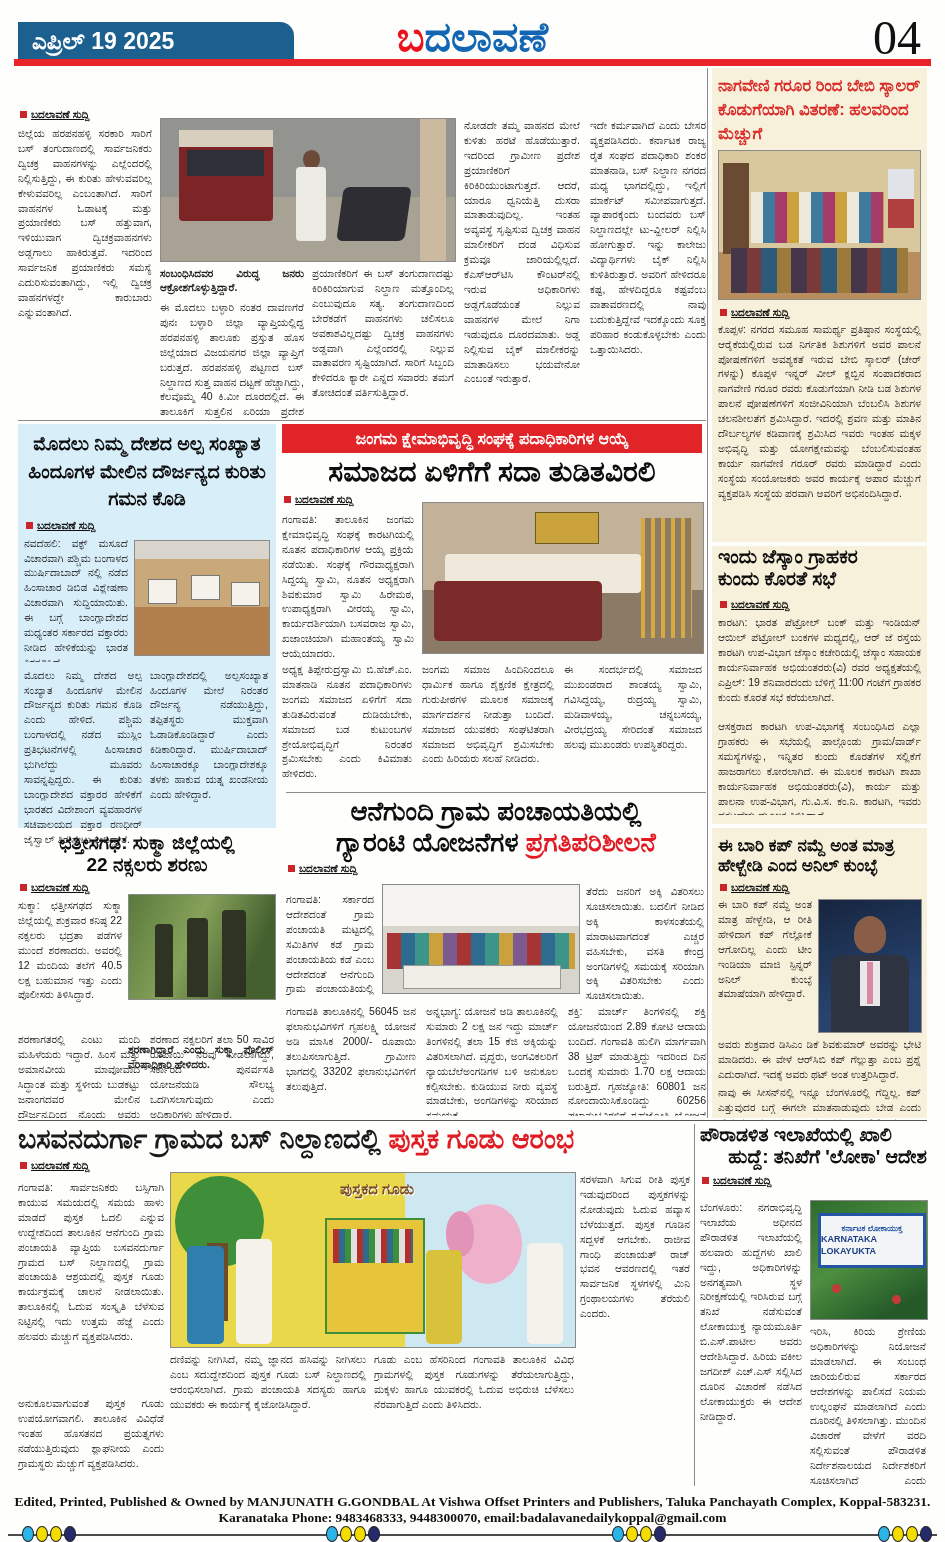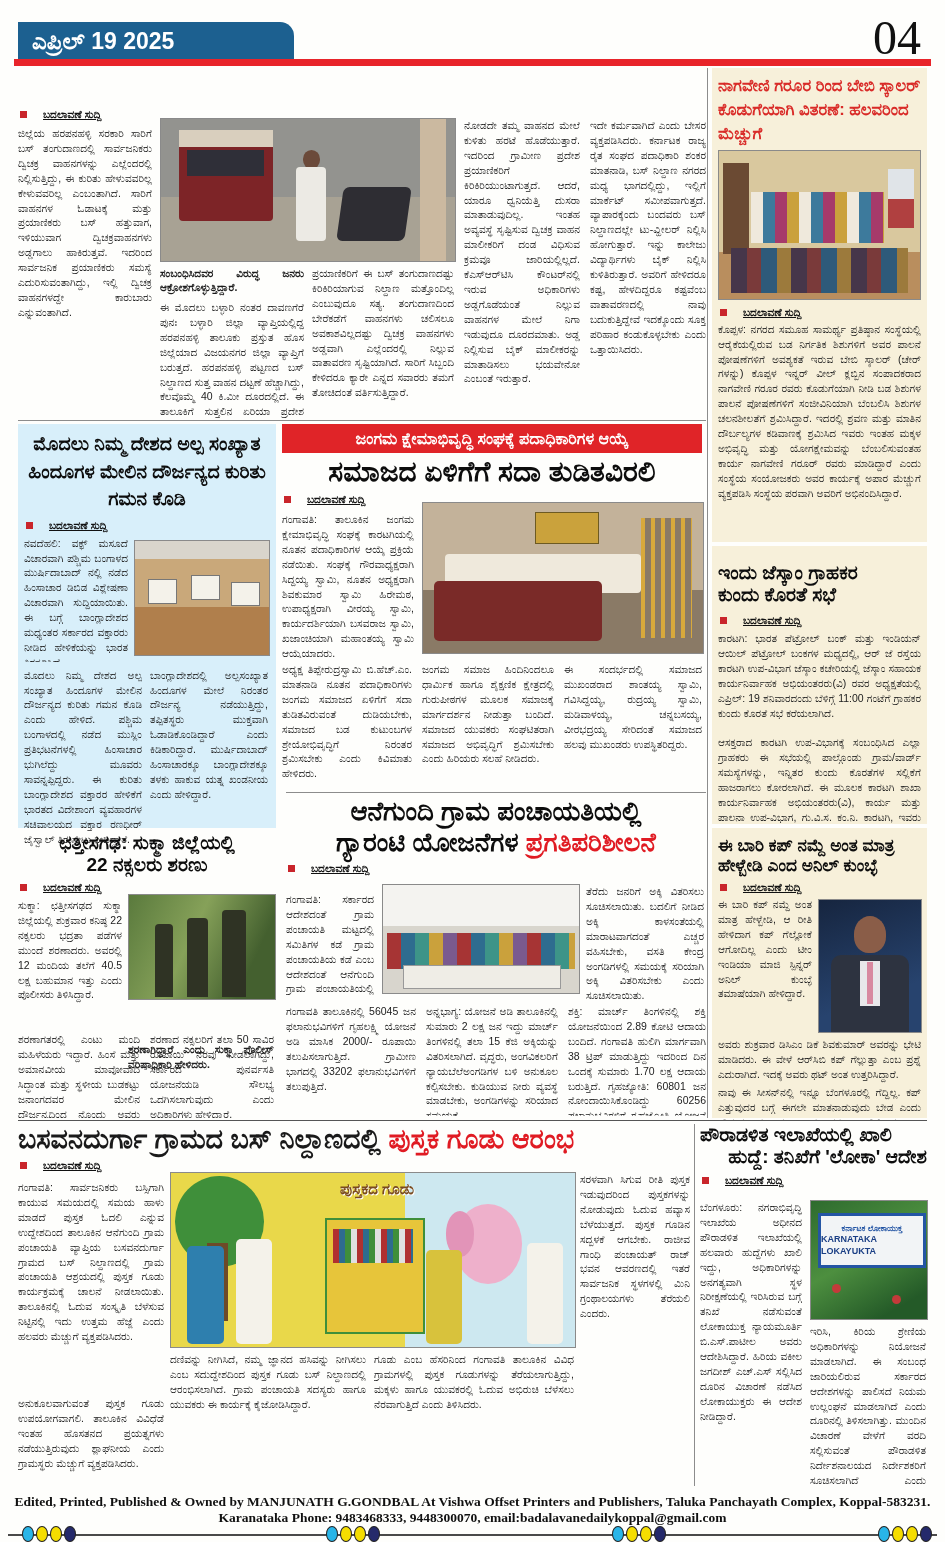--- a/index.html
+++ b/index.html
@@ -1,21 +1,21 @@
 <!DOCTYPE html>
 <html><head>
 <meta charset="utf-8">
 <style>
   html,body{margin:0;padding:0;background:#e9e9e9;}
   .page{position:relative;width:945px;height:1542px;background:#fefefc;overflow:hidden;
         font-family:"Liberation Sans","DejaVu Sans",sans-serif;color:#1a1a1a;}
   .abs{position:absolute;}
   .body-txt{font-size:10.5px;line-height:1.42;text-align:justify;color:#212121;overflow:hidden;}
   .bold-txt{font-weight:bold;}
-  .byline{display:flex;align-items:center;gap:16px;font-size:10.5px;font-weight:bold;color:#111;}
+  .byline{display:flex;align-items:center;gap:4px;font-size:10.5px;font-weight:bold;color:#111;}
   .byline .sq{width:7px;height:7px;background:#c9252b;flex:0 0 auto;}
   .byline .lbl{text-decoration:underline;}
   .photo{position:absolute;border:1px solid #8a8a8a;overflow:hidden;}
   .rule{position:absolute;background:#8c8c8c;}
   
   .date-box{position:absolute;left:18px;top:22px;width:276px;height:38px;background:#1c6090;
             border-radius:0 14px 0 0;color:#fff;font-size:23px;font-weight:bold;
             display:flex;align-items:center;padding-left:14px;box-sizing:border-box;}
   .masthead{position:absolute;left:0;right:0;top:14px;text-align:center;font-size:41px;font-weight:bold;}
   .masthead .red{color:#e8131b;} .masthead .blue{color:#1266b3;}
@@ -103,20 +103,23 @@
   .d-cyan{background:#29b5e8;} .d-yel{background:#f5dd00;} .d-navy{background:#252a6b;}
 </style>
 </head>
 <body>
 
 <div class="page">
 
   <div class="date-box">
     <span>ಎಪ್ರಿಲ್ 19 2025</span>
   </div>
+  <div class="masthead">
+    <span class="red">ಬ</span><span class="blue">ದಲಾವಣೆ</span>
+  </div>
   <div class="pagenum">04</div>
   <div class="red-bar"></div>
 
   <div class="abs" style="left:18px;top:68px;width:688px;height:352px;">
     <div class="byline abs" style="left:2px;top:40px;">
       <span class="sq"></span>
       <span class="lbl">ಬದಲಾವಣೆ ಸುದ್ದಿ</span>
     </div>
     <div class="body-txt abs" style="left:0;top:58px;width:134px;height:294px;">ಜಿಲ್ಲೆಯ ಹರಪನಹಳ್ಳಿ ಸರಕಾರಿ ಸಾರಿಗೆ ಬಸ್ ತಂಗುದಾಣದಲ್ಲಿ ಸಾರ್ವಜನಿಕರು ದ್ವಿಚಕ್ರ ವಾಹನಗಳನ್ನು ಎಲ್ಲೆಂದರಲ್ಲಿ ನಿಲ್ಲಿಸುತ್ತಿದ್ದು, ಈ ಕುರಿತು ಹೇಳುವವರಿಲ್ಲ ಕೇಳುವವರಿಲ್ಲ ಎಂಬಂತಾಗಿದೆ. ಸಾರಿಗೆ ವಾಹನಗಳ ಓಡಾಟಕ್ಕೆ ಮತ್ತು ಪ್ರಯಾಣಿಕರು ಬಸ್ ಹತ್ತುವಾಗ, ಇಳಿಯುವಾಗ ದ್ವಿಚಕ್ರವಾಹನಗಳು ಅಡ್ಡಗಾಲು ಹಾಕಿರುತ್ತವೆ. ಇದರಿಂದ ಸಾರ್ವಜನಿಕ ಪ್ರಯಾಣಿಕರು ಸಮಸ್ಯೆ ಎದುರಿಸುವಂತಾಗಿದ್ದು, ಇಲ್ಲಿ ದ್ವಿಚಕ್ರ ವಾಹನಗಳದ್ದೇ ಕಾರುಬಾರು ಎನ್ನುವಂತಾಗಿದೆ.</div>
     <div class="photo bus-photo" style="left:142px;top:50px;width:294px;height:142px;">
@@ -225,21 +228,21 @@
       <div class="ng-crowd"></div>
     </div>
     <div class="byline" style="margin:10px 0 3px 2px;">
       <span class="sq"></span>
       <span class="lbl">ಬದಲಾವಣೆ ಸುದ್ದಿ</span>
     </div>
     <div class="body-txt" style="height:218px;">ಕೊಪ್ಪಳ: ನಗರದ ಸಮೂಹ ಸಾಮರ್ಥ್ಯ ಪ್ರತಿಷ್ಠಾನ ಸಂಸ್ಥೆಯಲ್ಲಿ ಆರೈಕೆಯಲ್ಲಿರುವ ಬಡ ನಿರ್ಗತಿಕ ಶಿಶುಗಳಿಗೆ ಅವರ ಪಾಲನೆ ಪೋಷಣೆಗಳಿಗೆ ಅವಶ್ಯಕತೆ ಇರುವ ಬೇಬಿ ಸ್ಕಾಲರ್ (ಚೇರ್ ಗಳನ್ನು) ಕೊಪ್ಪಳ ಇನ್ನರ್ ವೀಲ್ ಕ್ಲಬ್ಬಿನ ಸಂಪಾದಕರಾದ ನಾಗವೇಣಿ ಗರೂರ ರವರು ಕೊಡುಗೆಯಾಗಿ ನೀಡಿ ಬಡ ಶಿಶುಗಳ ಪಾಲನೆ ಪೋಷಣೆಗಳಿಗೆ ಸಂಜೀವಿನಿಯಾಗಿ ಬೆಂಬಲಿಸಿ ಶಿಶುಗಳ ಚಲನಶೀಲತೆಗೆ ಶ್ರಮಿಸಿದ್ದಾರೆ. ಇದರಲ್ಲಿ ಶ್ರವಣ ಮತ್ತು ಮಾತಿನ ದೌರ್ಬಲ್ಯಗಳ ಕಡಿವಾಣಕ್ಕೆ ಶ್ರಮಿಸಿದ ಇವರು ಇಂತಹ ಮಕ್ಕಳ ಅಭಿವೃದ್ಧಿ ಮತ್ತು ಯೋಗಕ್ಷೇಮವನ್ನು ಬೆಂಬಲಿಸುವಂತಹ ಕಾರ್ಯ ನಾಗವೇಣಿ ಗರೂರ್ ರವರು ಮಾಡಿದ್ದಾರೆ ಎಂದು ಸಂಸ್ಥೆಯ ಸಂಯೋಜಕರು ಅವರ ಕಾರ್ಯಕ್ಕೆ ಅಪಾರ ಮೆಚ್ಚುಗೆ ವ್ಯಕ್ತಪಡಿಸಿ ಸಂಸ್ಥೆಯ ಪರವಾಗಿ ಅವರಿಗೆ ಅಭಿನಂದಿಸಿದ್ದಾರೆ.</div>
     <div class="body-txt" style="height:34px;margin-top:2px;">ಈ ಸಂದರ್ಭದಲ್ಲಿ ಕೊಪ್ಪಳ ಇನ್ನರ್ ವೀಲ್ ಕ್ಲಬ್ ಅಧ್ಯಕ್ಷರಾದ ಉಮಾ ಮತ್ತು ಸದಸ್ಯರು, ರಾಧಾ ಕುಲಕರ್ಣಿ ಸಂಸ್ಥೆಯ ನಿರ್ದೇಶಕರು ಹಾಗೂ ಸಿಬ್ಬಂದಿ ವರ್ಗದವರು ಹಾಗೂ ಮಕ್ಕಳ ಪೋಷಕರು ಉಪಸ್ಥಿತರಿದ್ದು ಕಾರ್ಯಕ್ರಮ ಸಂಪನ್ನಗೊಂಡಿತು.</div>
   </div>
 
-  <div class="abs cream" style="left:712px;top:546px;width:215px;height:278px;padding:16px 6px;box-sizing:border-box;">
+  <div class="abs cream" style="left:712px;top:546px;width:215px;height:278px;padding:0 6px;box-sizing:border-box;">
     <div class="h-center" style="font-size:19px;text-align:left;">ಇಂದು ಜೆಸ್ಕಾಂ ಗ್ರಾಹಕರ</div>
     <div class="h-center" style="font-size:19px;text-align:left;">ಕುಂದು ಕೊರತೆ ಸಭೆ</div>
     <div class="byline" style="margin:8px 0 4px 2px;">
       <span class="sq"></span>
       <span class="lbl">ಬದಲಾವಣೆ ಸುದ್ದಿ</span>
     </div>
     <div class="body-txt" style="height:102px;">ಕಾರಟಗಿ: ಭಾರತ ಪೆಟ್ರೋಲ್ ಬಂಕ್ ಮತ್ತು ಇಂಡಿಯನ್ ಆಯಿಲ್ ಪೆಟ್ರೋಲ್ ಬಂಕಗಳ ಮಧ್ಯದಲ್ಲಿ, ಆರ್ ಜೆ ರಸ್ತೆಯ ಕಾರಟಗಿ ಉಪ-ವಿಭಾಗ ಜೆಸ್ಕಾಂ ಕಚೇರಿಯಲ್ಲಿ ಜೆಸ್ಕಾಂ ಸಹಾಯಕ ಕಾರ್ಯನಿರ್ವಾಹಕ ಅಭಿಯಂತರರು(ವಿ) ರವರ ಅಧ್ಯಕ್ಷತೆಯಲ್ಲಿ ಎಪ್ರಿಲ್: 19 ಶನಿವಾರದಂದು ಬೆಳಿಗ್ಗೆ 11:00 ಗಂಟೆಗೆ ಗ್ರಾಹಕರ ಕುಂದು ಕೊರತೆ ಸಭೆ ಕರೆಯಲಾಗಿದೆ.</div>
     <div class="body-txt" style="height:96px;margin-top:2px;">ಆಸಕ್ತರಾದ ಕಾರಟಗಿ ಉಪ-ವಿಭಾಗಕ್ಕೆ ಸಂಬಂಧಿಸಿದ ಎಲ್ಲಾ ಗ್ರಾಹಕರು ಈ ಸಭೆಯಲ್ಲಿ ಪಾಲ್ಗೊಂಡು ಗ್ರಾಮ/ವಾರ್ಡ್ ಸಮಸ್ಯೆಗಳನ್ನು, ಇನ್ನಿತರ ಕುಂದು ಕೊರತೆಗಳ ಸಲ್ಲಿಕೆಗೆ ಹಾಜರಾಗಲು ಕೋರಲಾಗಿದೆ. ಈ ಮೂಲಕ ಕಾರಟಗಿ ಶಾಖಾ ಕಾರ್ಯನಿರ್ವಾಹಕ ಅಭಿಯಂತರರು(ವಿ), ಕಾರ್ಯ ಮತ್ತು ಪಾಲನಾ ಉಪ-ವಿಭಾಗ, ಗು.ವಿ.ಸ. ಕಂ.ನಿ. ಕಾರಟಗಿ, ಇವರು ಪ್ರಕಟಣೆಯ ಮೂಲಕ ತಿಳಿಸಿದ್ದಾರೆ.</div>
   </div>
 

